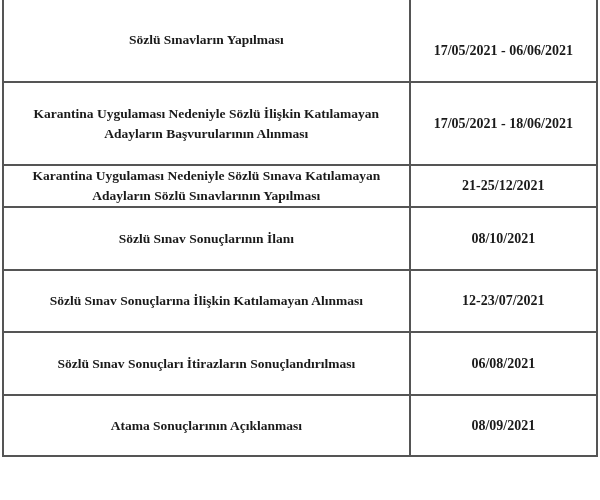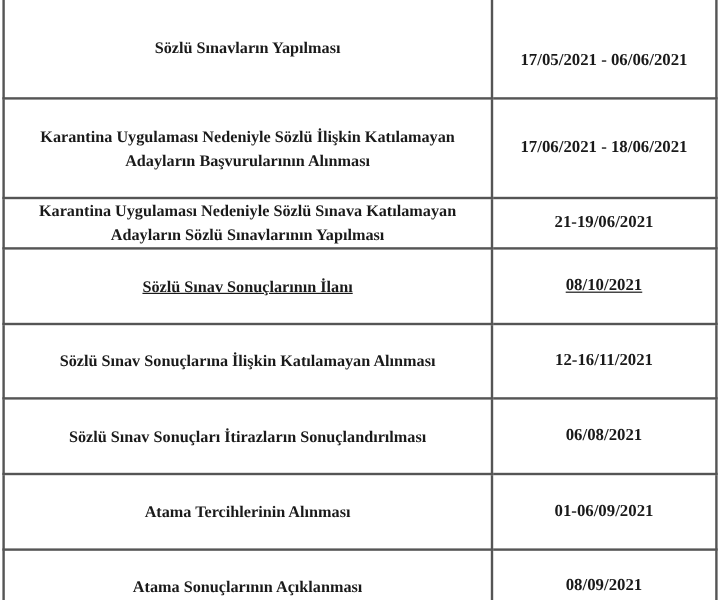--- a/index.html
+++ b/index.html
@@ -17,57 +17,53 @@
     font-size: 13.5px; line-height: 20px;
   }
   .table tr:first-child td { border-top: none; }
   .table td.desc { width: 397px; }
   .table td.date { width: 175px; font-size: 14px; }
   .table tr.r0 td { height: 61px; }
   .table tr.r0 td.date { padding-top: 22px; }
   .table tr.r0 td.desc { padding-bottom: 0; }
   .table tr.r1 td { height: 81px; }
   .table tr.r2 td { height: 39px; }
-  .table tr.r3 td { height: 61px; text-decoration: underline; }
+  .table tr.r3 td { height: 61px; }
   .table tr.r4 td { height: 60px; }
   .table tr.r5 td { height: 61px; }
   .table tr.r6 td { height: 61px; }
   .table tr.r7 td { height: 59px; }
 </style>
 </head>
 <body>
 
 <table class="table">
   <tbody>
     <tr class="r0">
       <td class="desc">Sözlü Sınavların Yapılması</td>
       <td class="date">17/05/2021 - 06/06/2021</td>
     </tr>
     <tr class="r1">
       <td class="desc">Karantina Uygulaması Nedeniyle Sözlü İlişkin Katılamayan Adayların Başvurularının Alınması</td>
-      <td class="date">17/06/2021 - 18/06/2021</td>
+      <td class="date">17/05/2021 - 18/06/2021</td>
     </tr>
     <tr class="r2">
       <td class="desc">Karantina Uygulaması Nedeniyle Sözlü Sınava Katılamayan Adayların Sözlü Sınavlarının Yapılması</td>
-      <td class="date">21-19/06/2021</td>
+      <td class="date">21-25/12/2021</td>
     </tr>
     <tr class="r3">
       <td class="desc">Sözlü Sınav Sonuçlarının İlanı</td>
       <td class="date">08/10/2021</td>
     </tr>
     <tr class="r4">
       <td class="desc">Sözlü Sınav Sonuçlarına İlişkin Katılamayan Alınması</td>
-      <td class="date">12-16/11/2021</td>
+      <td class="date">12-23/07/2021</td>
     </tr>
     <tr class="r5">
       <td class="desc">Sözlü Sınav Sonuçları İtirazların Sonuçlandırılması</td>
       <td class="date">06/08/2021</td>
-    </tr>
-    <tr class="r6">
-      <td class="desc">Atama Tercihlerinin Alınması</td>
-      <td class="date">01-06/09/2021</td>
     </tr>
     <tr class="r7">
       <td class="desc">Atama Sonuçlarının Açıklanması</td>
       <td class="date">08/09/2021</td>
     </tr>
   </tbody>
 </table>
 
 </body></html>

